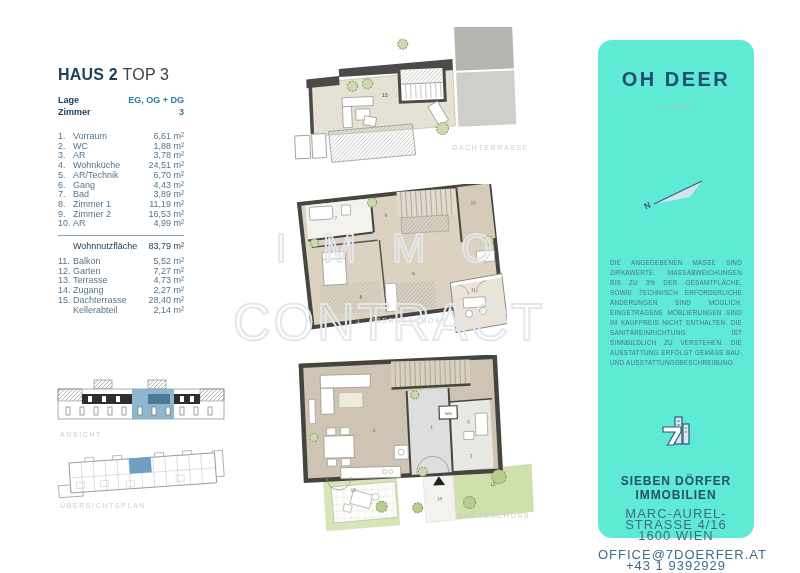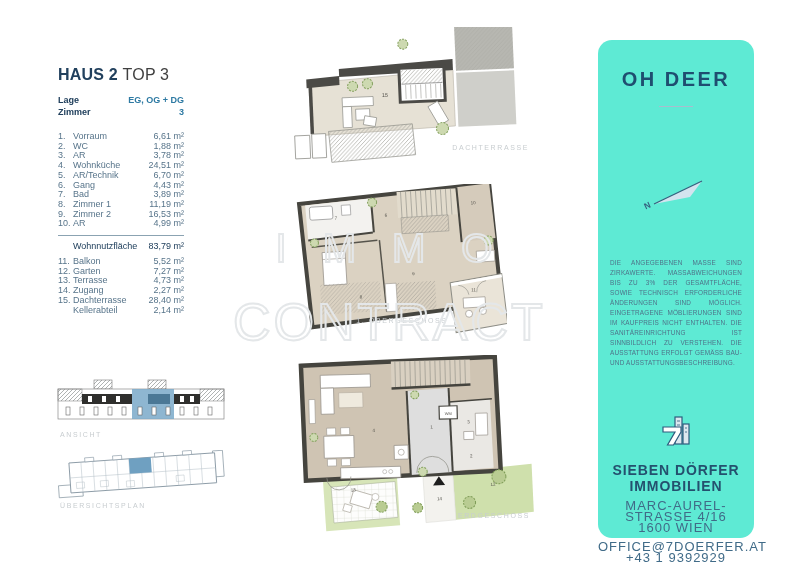--- a/index.html
+++ b/index.html
@@ -44,21 +44,21 @@
   
   .card{position:absolute;left:598px;top:40px;width:156px;height:498px;background:#5eead4;
         border-radius:14px;text-align:center;z-index:2;}
   .proj{margin-top:28px;font-size:20px;font-weight:bold;letter-spacing:2.5px;color:#1f4e70;}
   .carddiv{width:34px;height:1px;background:#a7bece;margin:15px auto 13px;}
   .addr{font-size:7.5px;letter-spacing:1.2px;color:#406b88;line-height:11px;}
   .compass{margin-top:52px;}
   .disc{margin:40px 12px 0;font-size:6.4px;letter-spacing:.2px;line-height:10px;
         text-align:justify;color:#4e7389;}
   .logo{margin-top:46px;}
-  .comp{margin-top:4px;font-size:14px;font-weight:bold;letter-spacing:.9px;color:#24506e;}
+  .comp{margin-top:16px;font-size:12px;font-weight:bold;letter-spacing:.9px;color:#24506e;}
   .caddr{margin-top:6px;font-size:13px;letter-spacing:1px;color:#406b88;line-height:11px;}
   .contact{margin-top:8px;font-size:13px;letter-spacing:1px;color:#406b88;line-height:11px;}
 </style>
 </head>
 <body>
 
 <div class="left">
   <div class="title">
     <span>HAUS 2</span>
     <span class="sub">TOP 3</span>

